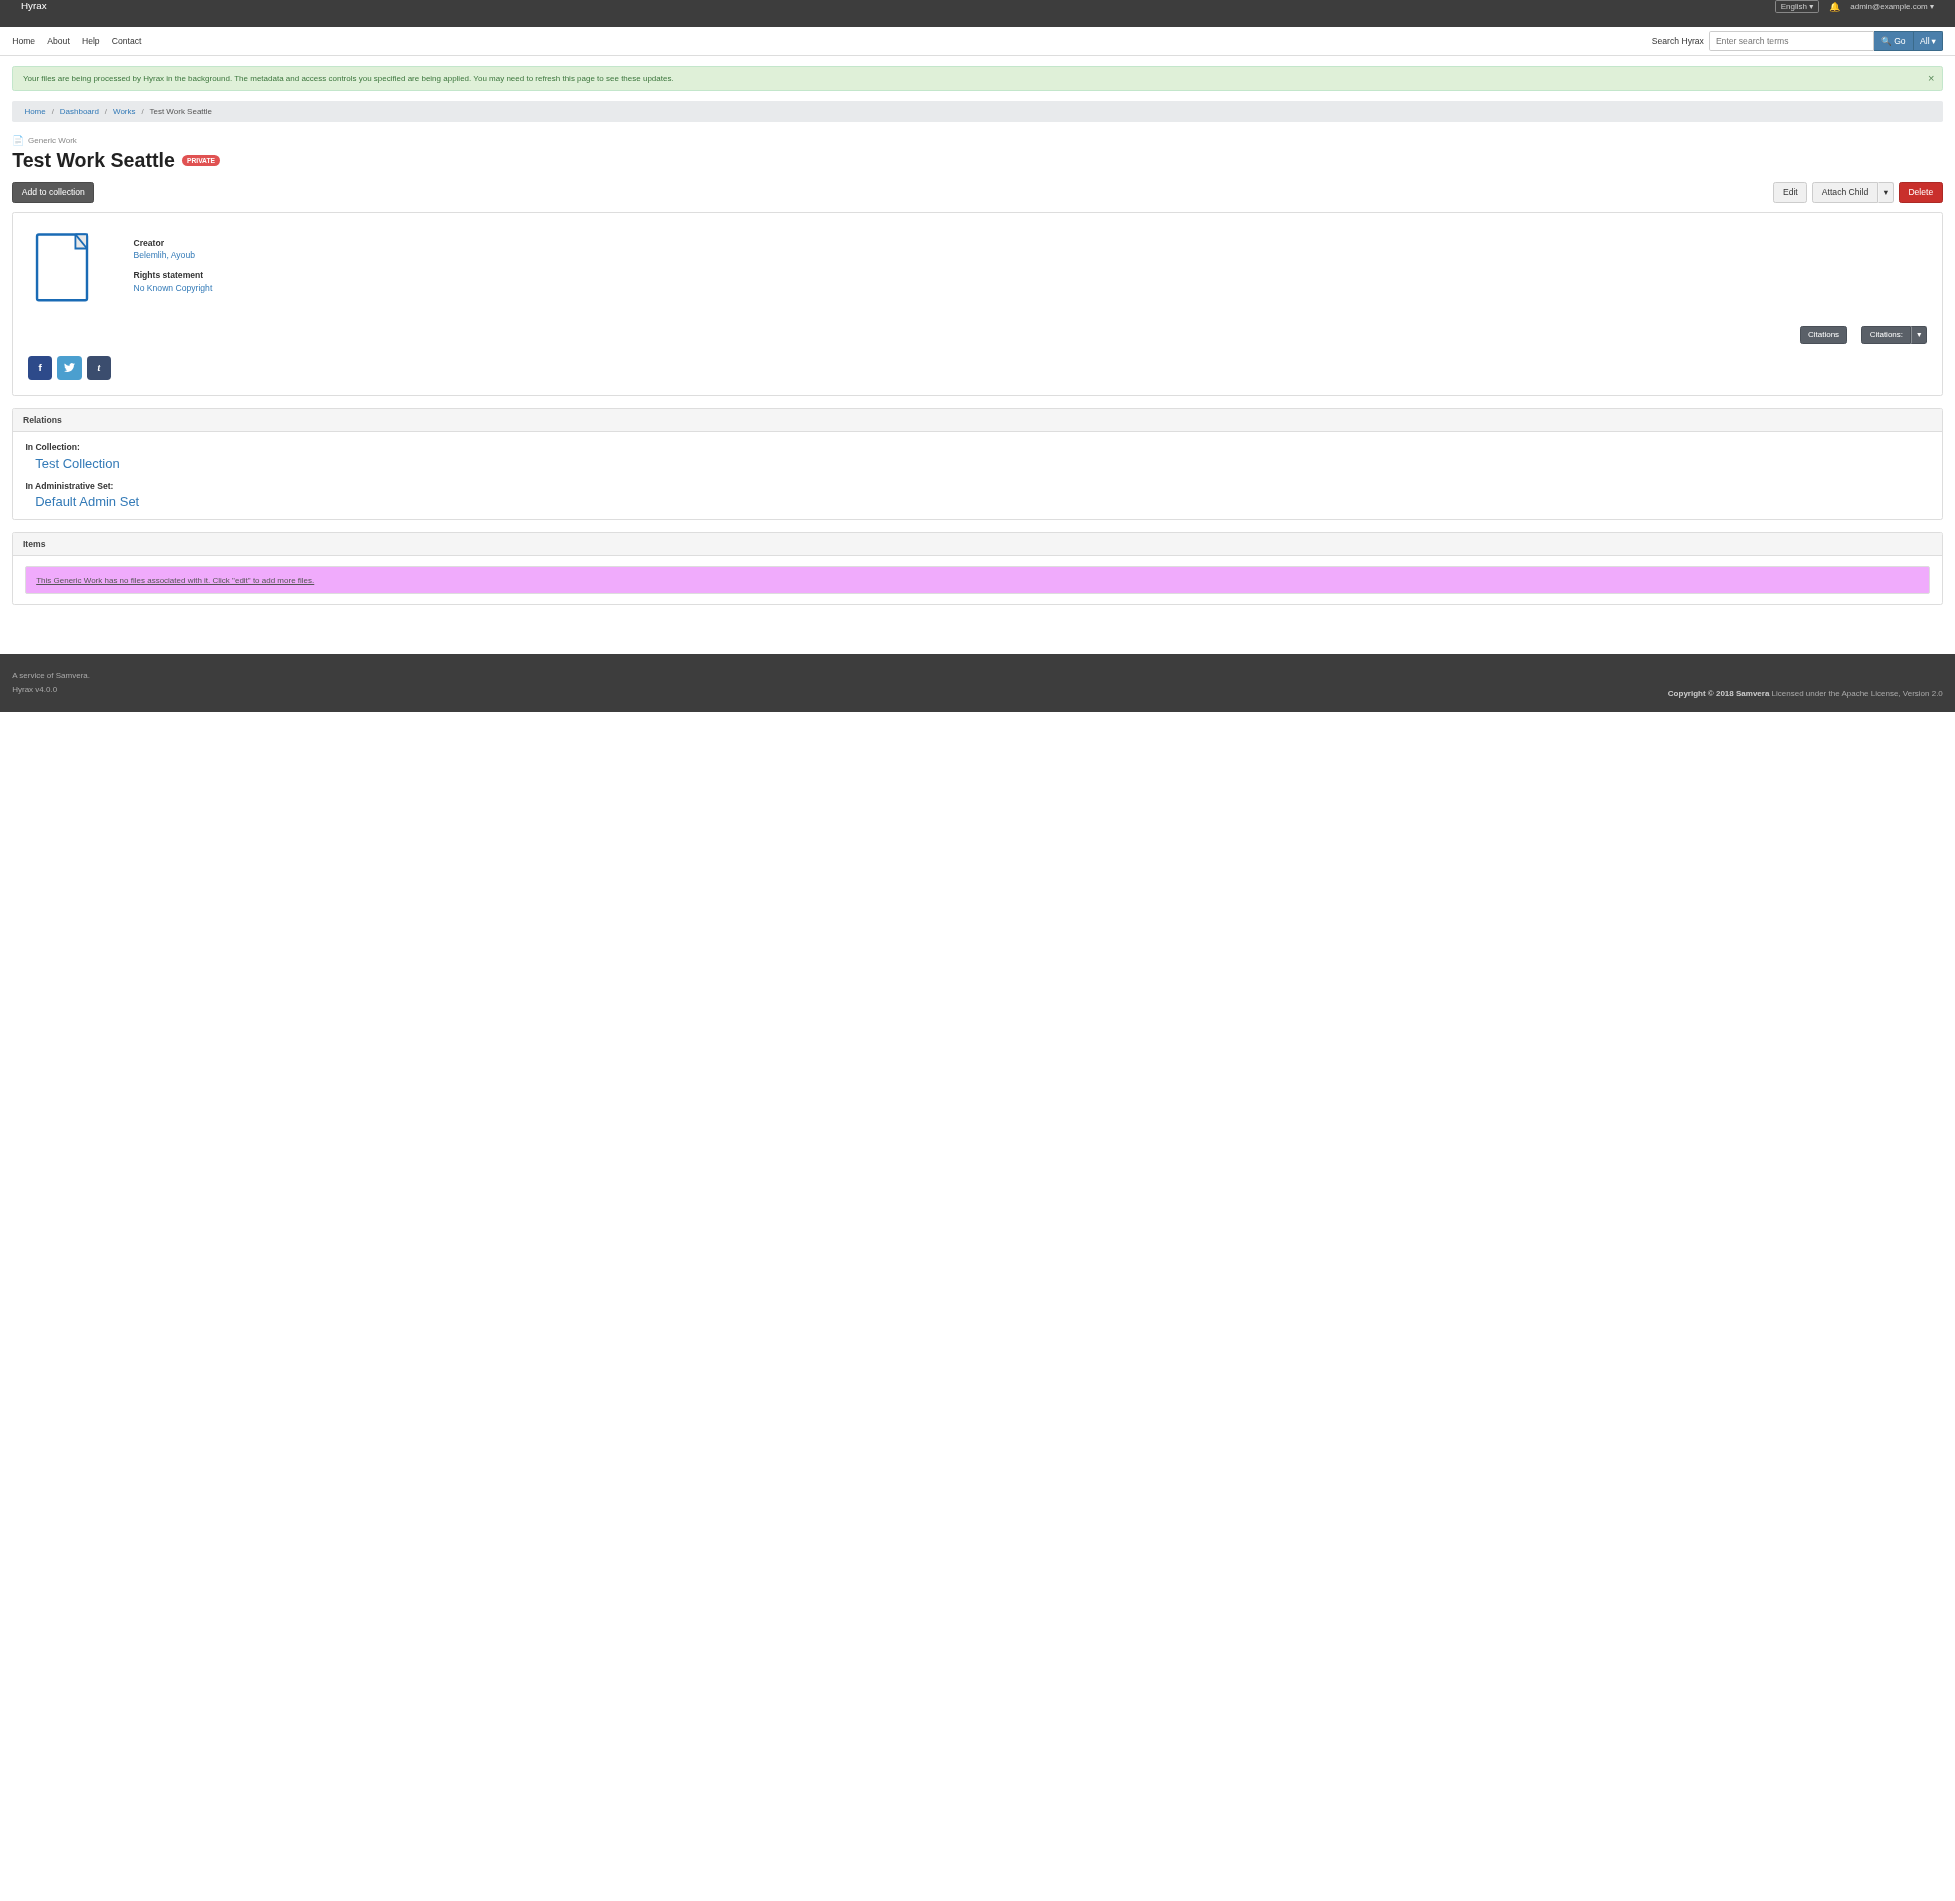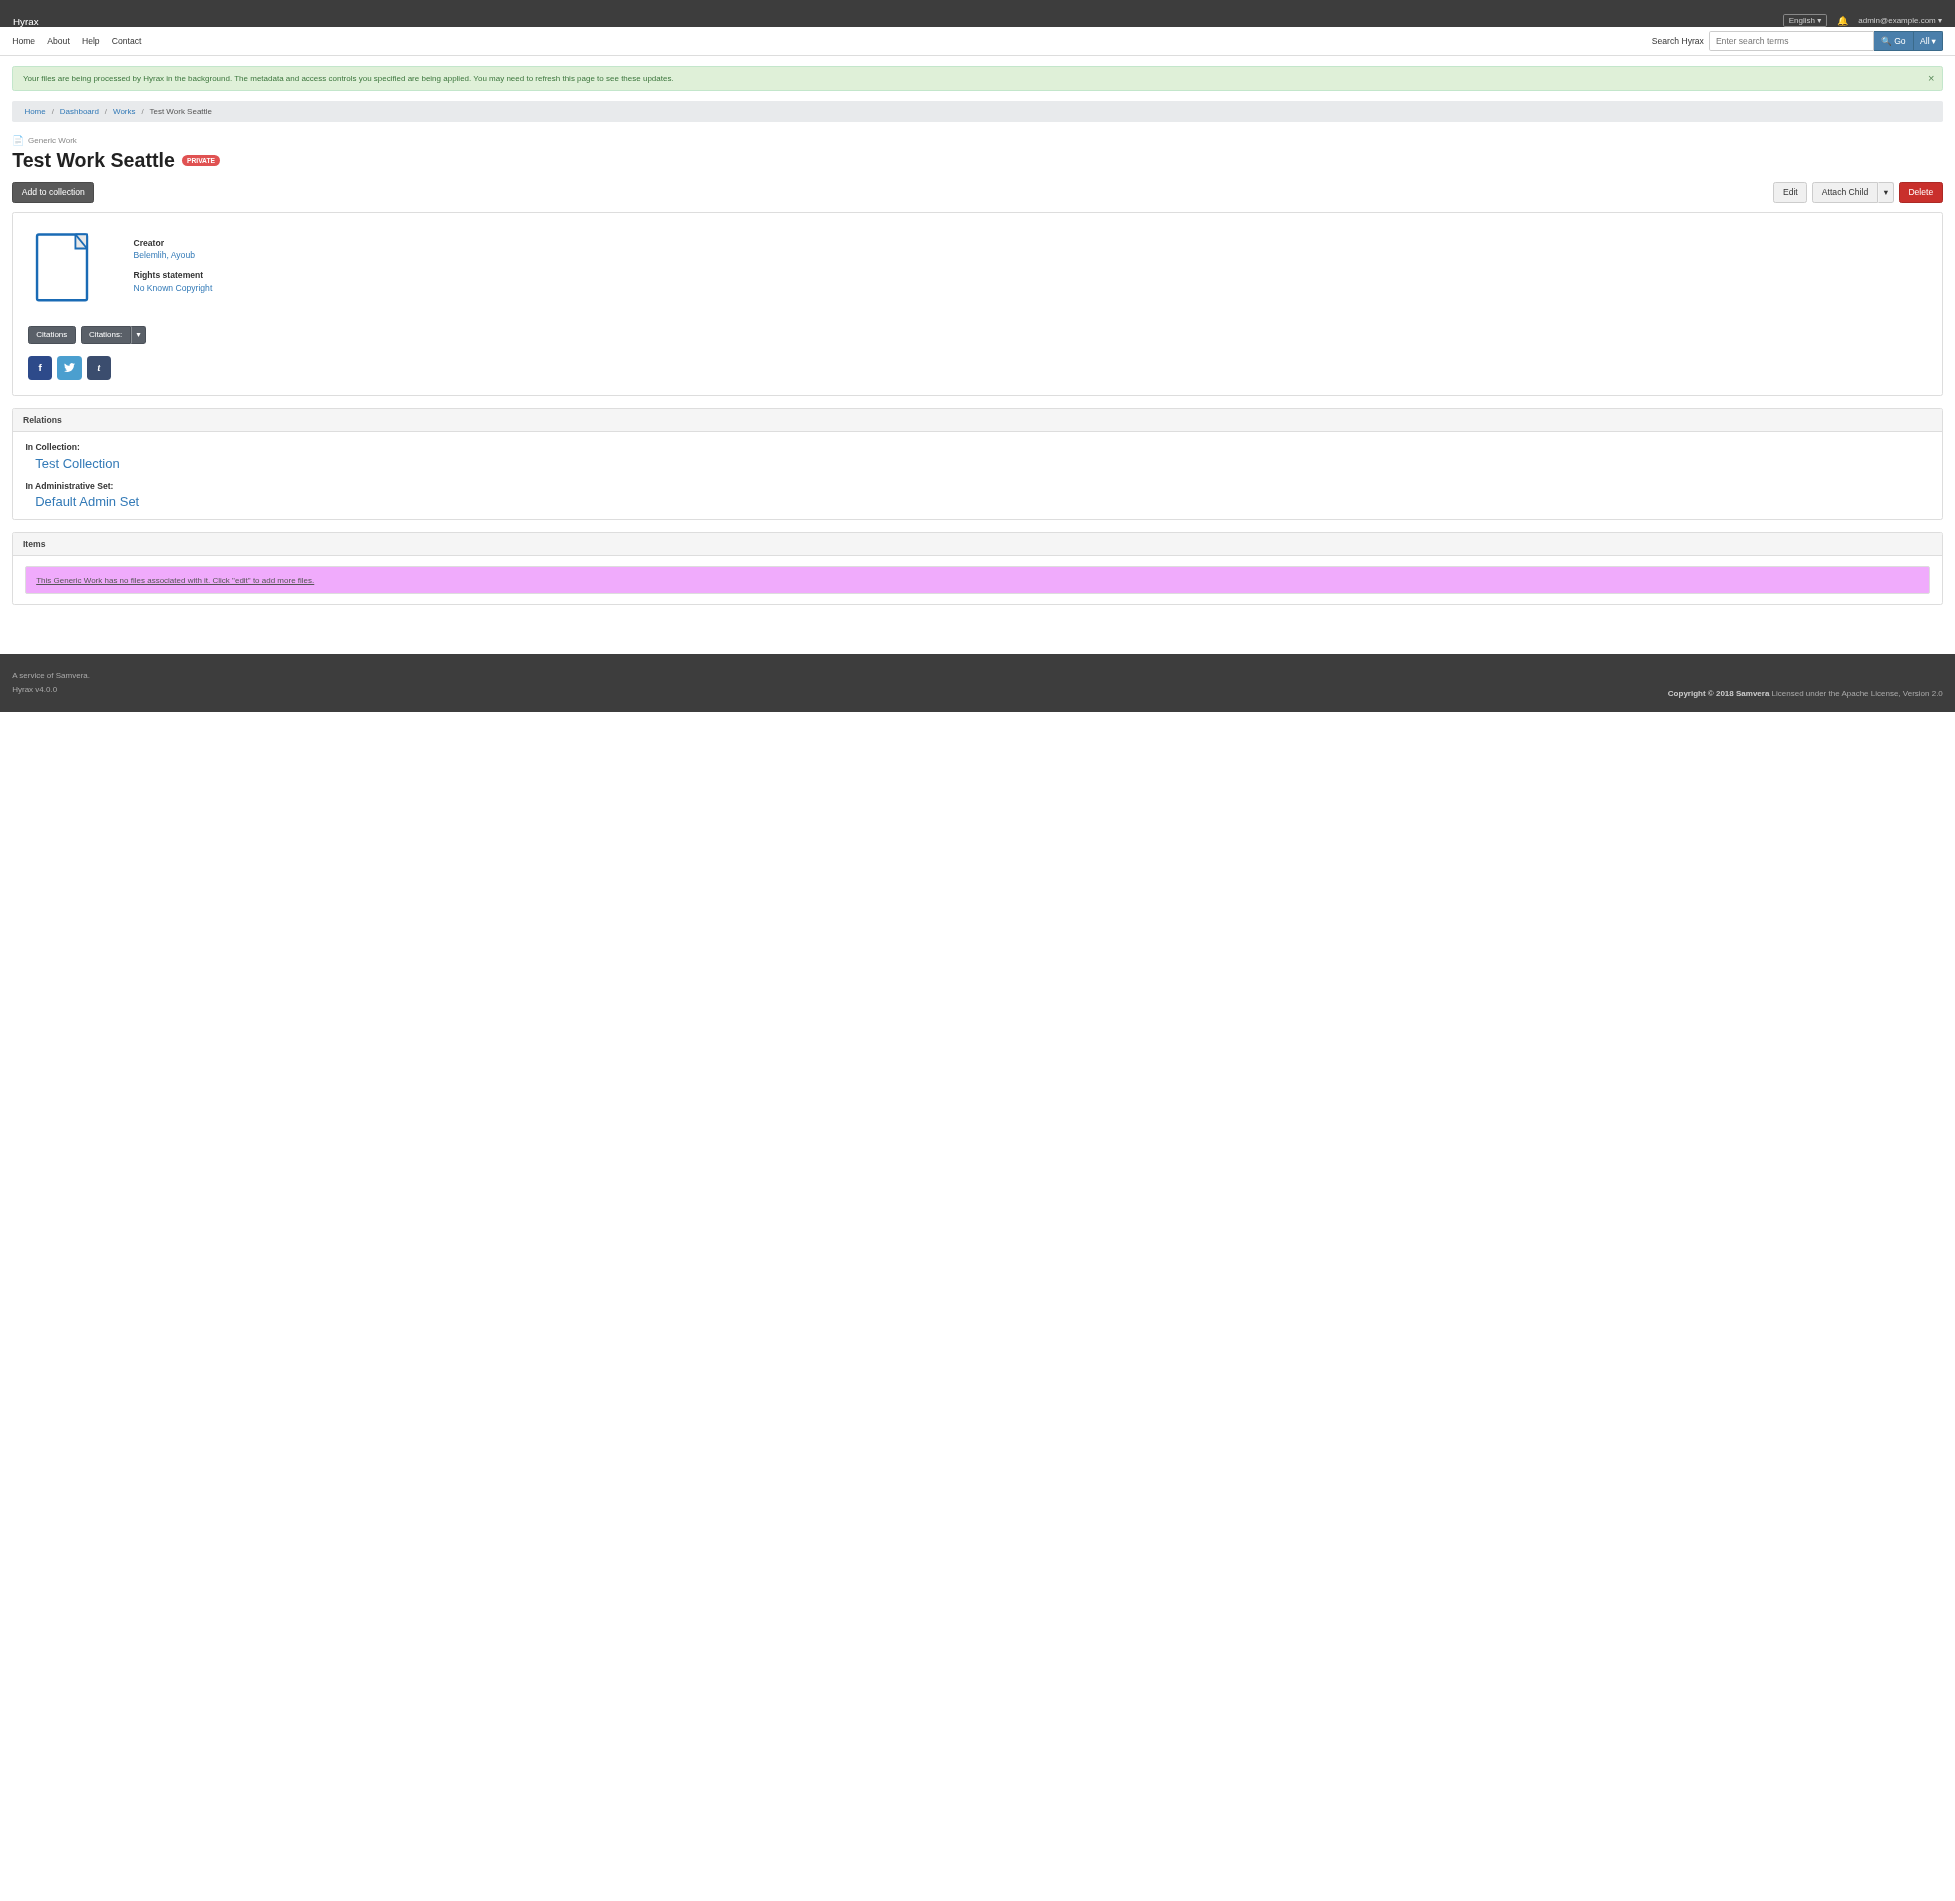--- a/index.html
+++ b/index.html
@@ -3,23 +3,23 @@
   <meta charset="utf-8">
   <style>
     * { box-sizing: border-box; margin: 0; padding: 0; }
     body { font-family: -apple-system, BlinkMacSystemFont, "Segoe UI", Helvetica, Arial, sans-serif; font-size: 8.6px; color: #333; background: #fff; }
 
     
     .top-bar {
       background: #3d3d3d;
       color: #ccc;
       display: flex;
-      align-items: flex-end;
+      align-items: flex-start;
       justify-content: space-between;
-      padding: 0 13px;
+      padding: 0 21px;
       height: 27px;
     }
     .top-bar-brand { color: #fff; font-size: 9.8px; font-weight: 500; }
     .top-bar-right { display: flex; align-items: center; gap: 9.8px; font-size: 8px; color: #ccc; }
     .lang-btn { background: none; border: 0.6px solid #888; color: #ccc; border-radius: 1.8px; padding: 1.2px 4.9px; font-size: 8px; cursor: pointer; display: flex; align-items: center; gap: 2.4px; }
     .bell-icon { font-size: 9.2px; }
 
     
     .main-nav {
       border-bottom: 0.6px solid #ddd;
@@ -142,21 +142,21 @@
       justify-content: center;
     }
 
     .work-meta { flex: 1; }
     .meta-field { margin-bottom: 9.8px; }
     .meta-label { font-weight: 700; font-size: 8.6px; color: #333; margin-bottom: 2.4px; }
     .meta-value { font-size: 8.6px; color: #555; }
     .meta-value a { color: #337ab7; text-decoration: none; }
 
     
-    .citations-row { margin-top: 12.2px; display: flex; gap: 5px; align-items: center; }
+    .citations-row { margin-top: 12.2px; display: flex; gap: 14px; align-items: center; justify-content: flex-end; }
     .btn-cite { background: #5a6068; border: 0.6px solid #4a5058; color: #fff; padding: 3.1px 7.3px; border-radius: 2.4px; font-size: 8px; cursor: pointer; }
 
     
     .social-row { margin-top: 12.2px; display: flex; gap: 4.9px; }
     .social-btn {
       width: 24.5px;
       height: 24.5px;
       border-radius: 3.7px;
       display: flex;
       align-items: center;

